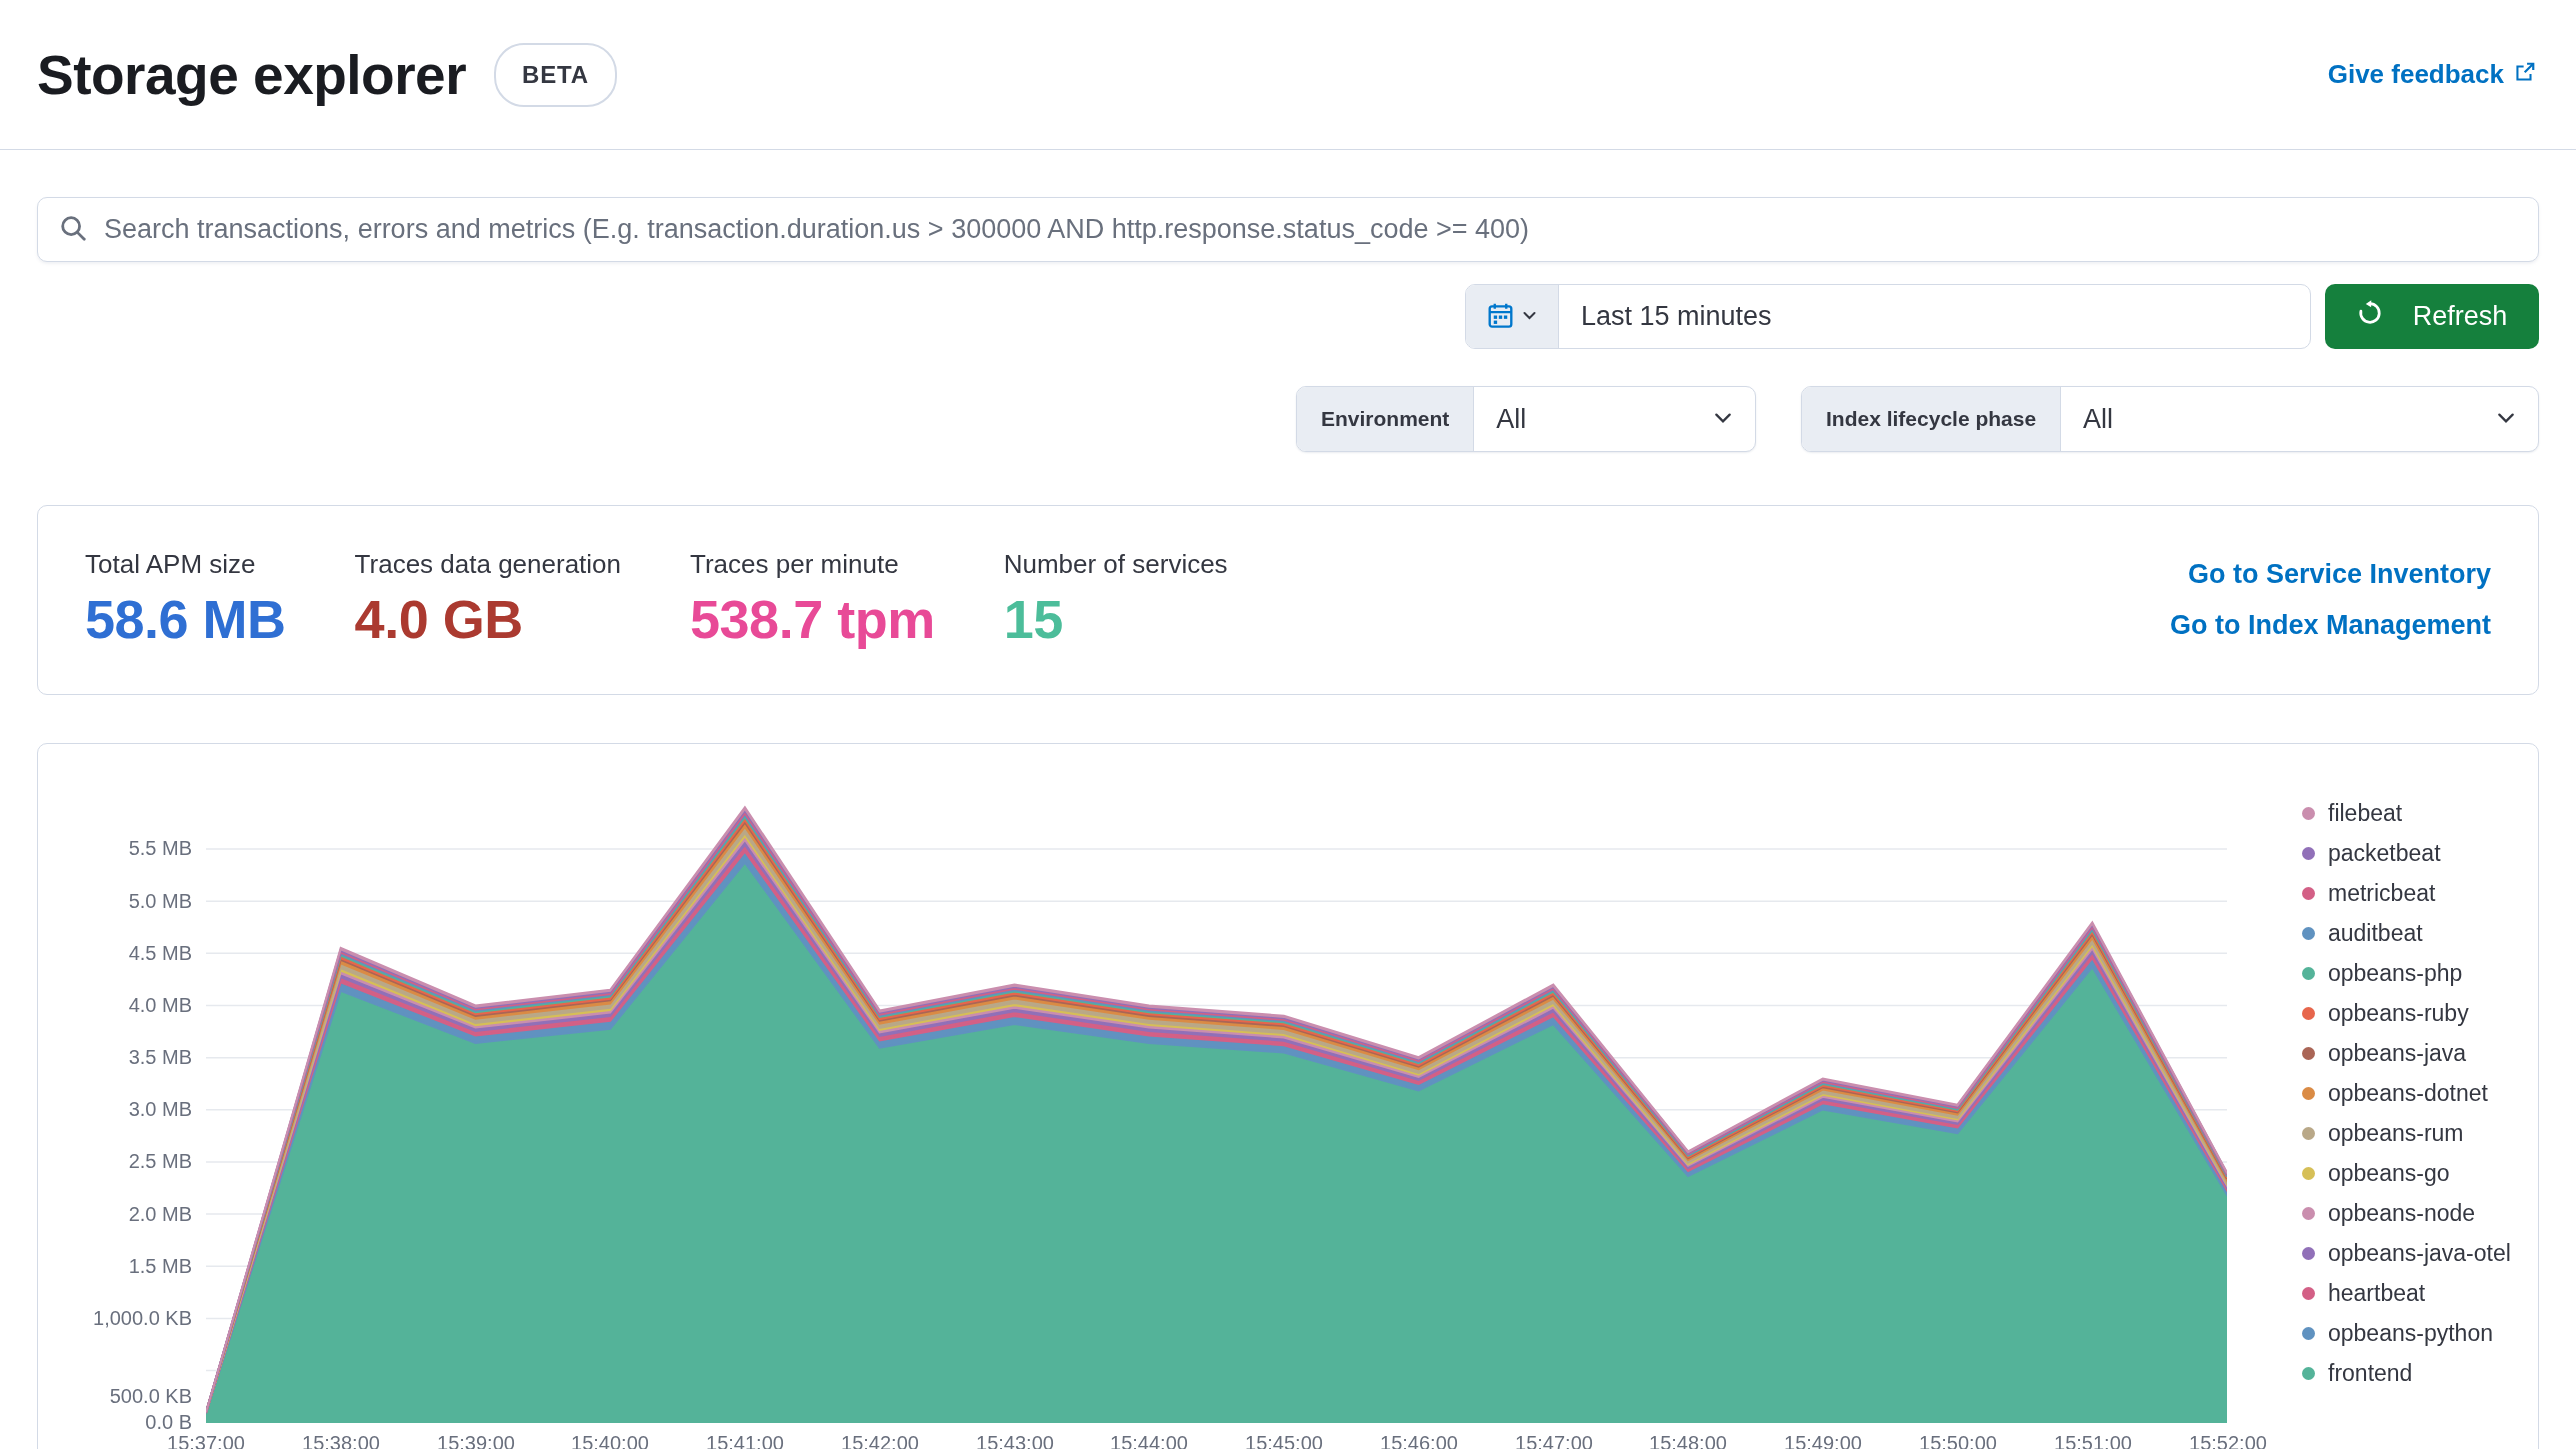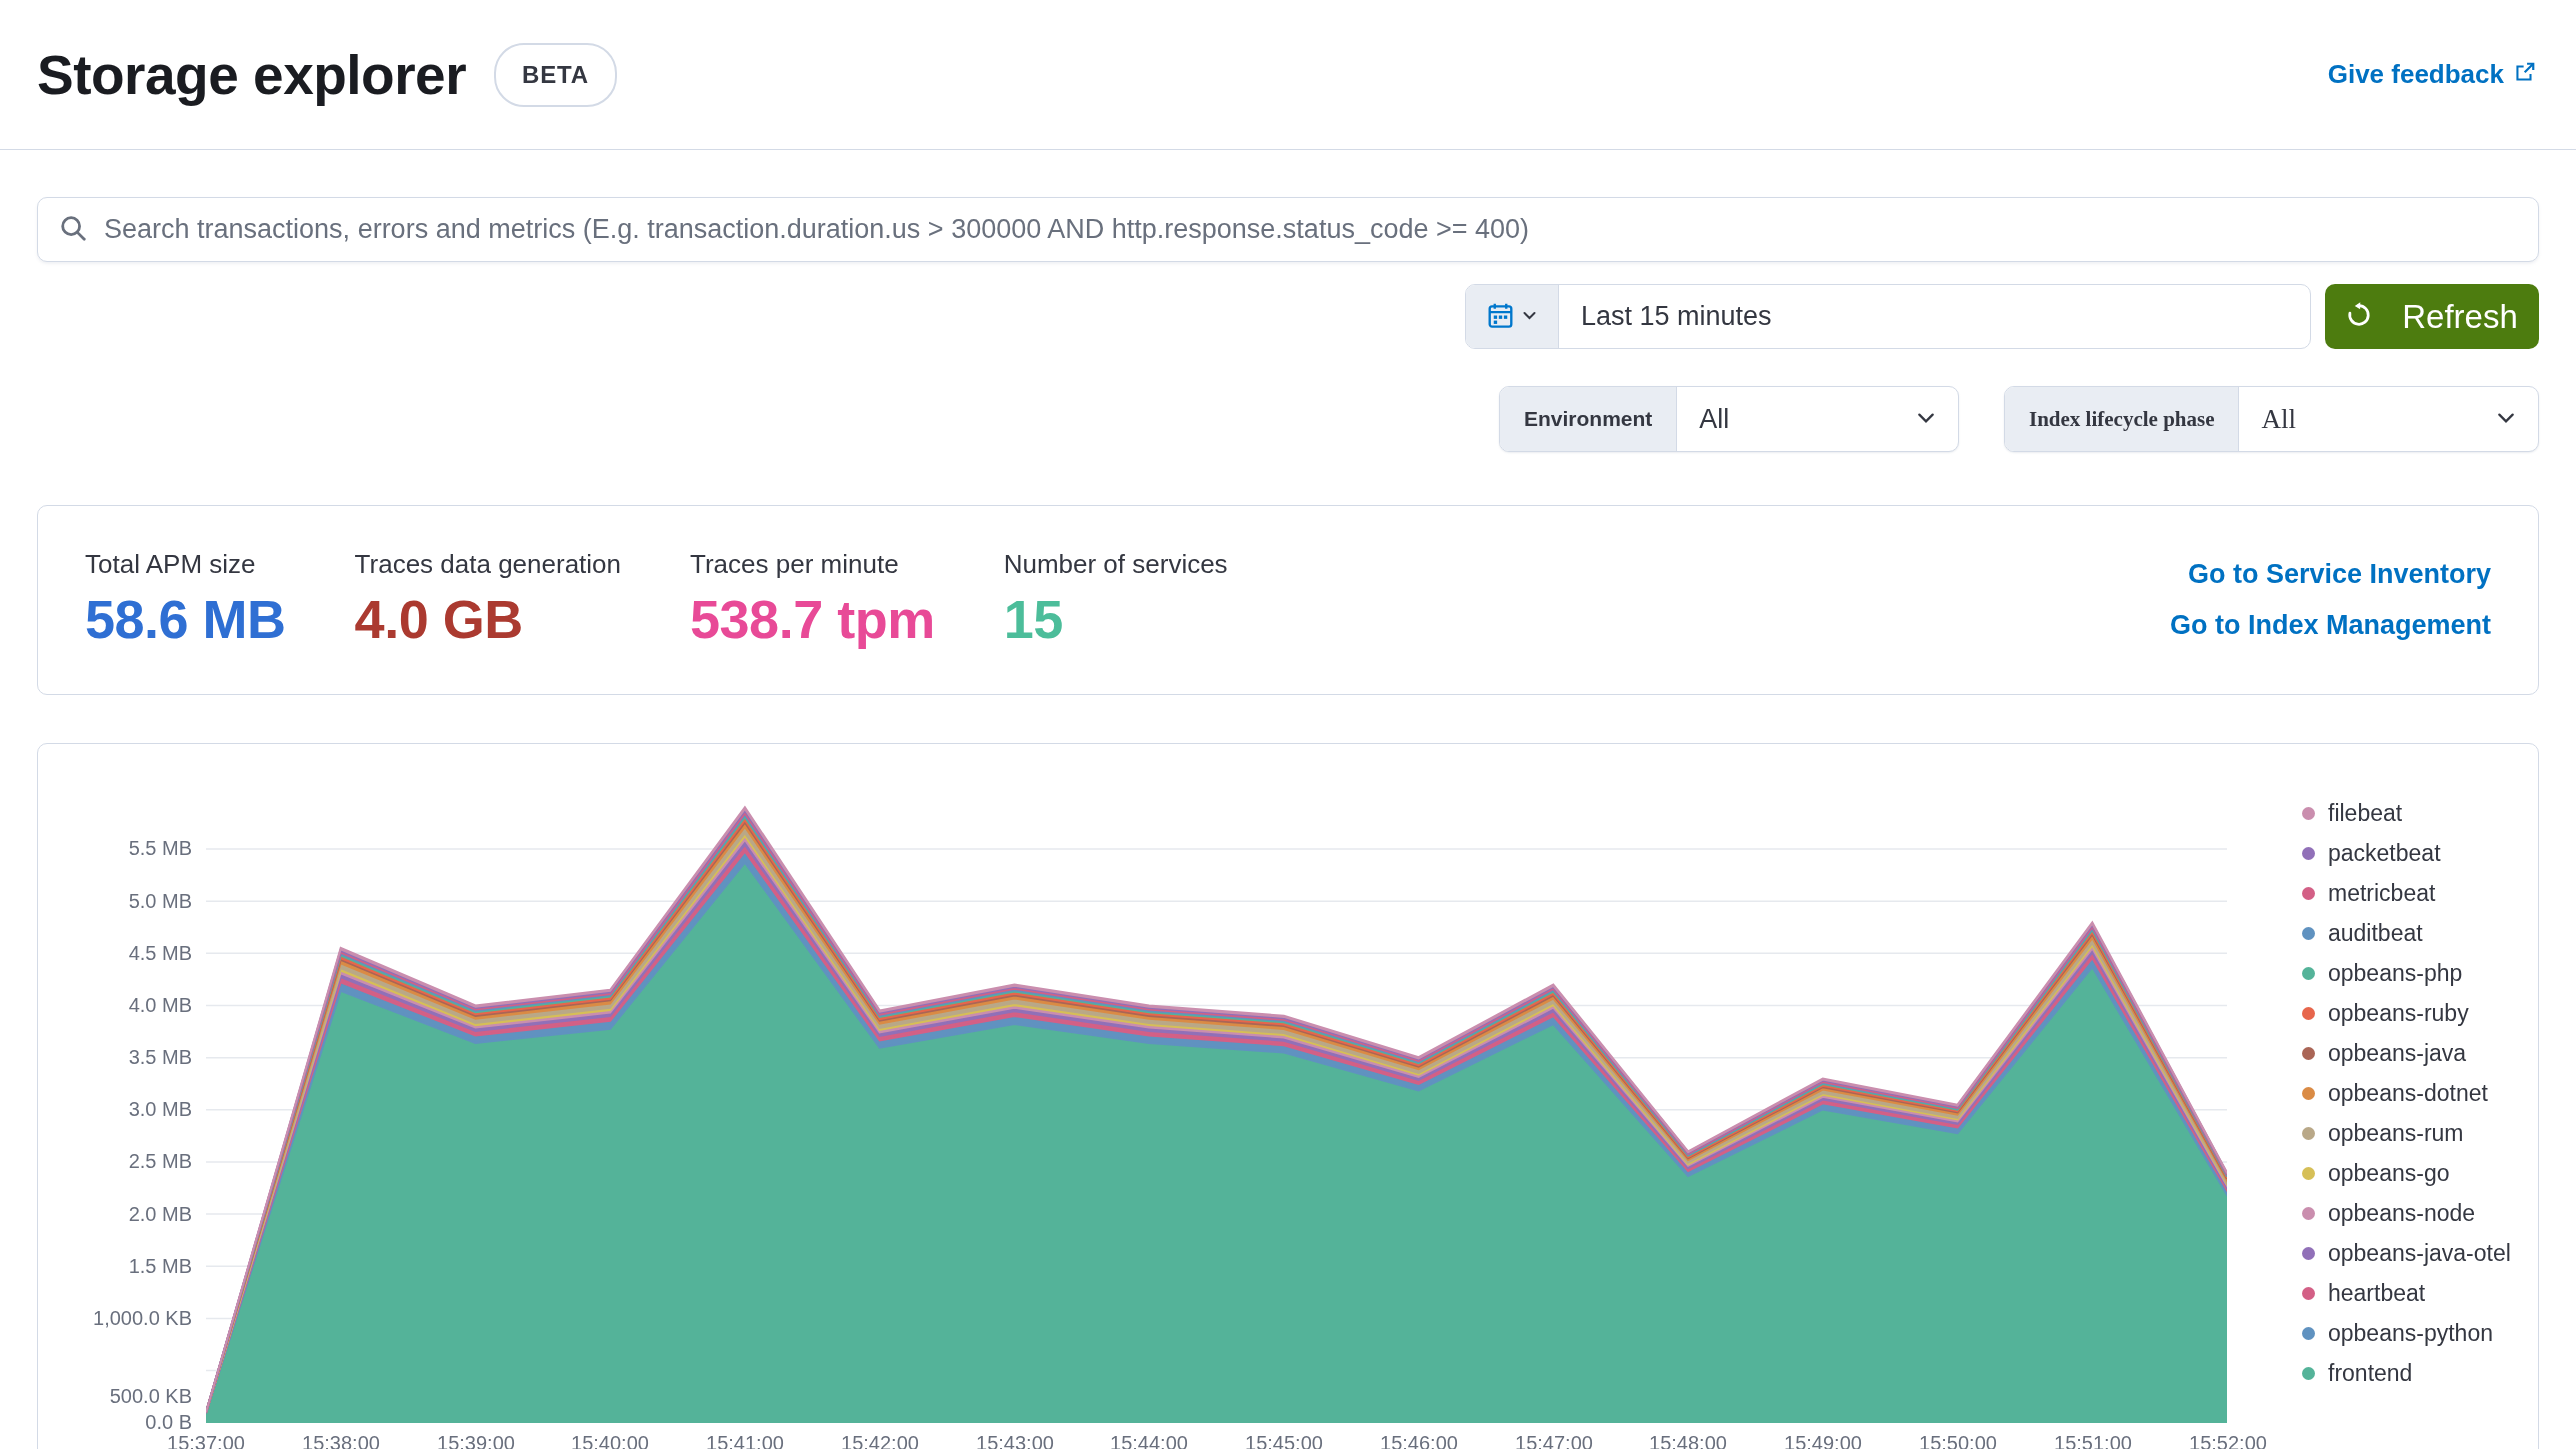--- a/index.html
+++ b/index.html
@@ -32,32 +32,32 @@
 
   .row { display:flex; justify-content:flex-end; align-items:center; }
   .date-row { margin-top:22px; gap:14px; }
   .date-picker { display:flex; height:65px; border:1px solid #d3dae6; border-radius:10px;
     overflow:hidden; width:846px; background:#fff; }
   .quick-select { display:flex; align-items:center; justify-content:center; gap:8px; width:93px;
     background:#e9edf3; border:none; border-right:1px solid #d3dae6; cursor:pointer; }
   .date-value { display:flex; align-items:center; padding-left:22px; font-size:27px;
     color:#343741; flex:1; cursor:pointer; }
   .refresh-btn { display:flex; align-items:center; justify-content:center; gap:30px; width:214px;
-    height:65px; background:#4d7c0f; color:#fff; border:none; border-radius:10px;
-    font-size:33px; font-weight:500; font-family:inherit; cursor:pointer; }
+    height:65px; background:#15803d; color:#fff; border:none; border-radius:10px;
+    font-size:27px; font-weight:500; font-family:inherit; cursor:pointer; }
 
   .filter-row { margin-top:37px; gap:45px; }
   .form-group { display:flex; height:66px; border:1px solid #d3dae6; border-radius:10px;
     overflow:hidden; background:#fff; box-shadow:0 1px 2px rgba(152,162,179,0.2); }
   .prepend { display:flex; align-items:center; padding:0 24px; background:#e9edf3;
     font-size:21px; font-weight:600; color:#343741; border-right:1px solid #d3dae6; white-space:nowrap; }
   .select { display:flex; align-items:center; justify-content:space-between; padding:0 22px;
     font-size:27px; color:#343741; cursor:pointer; flex:1; }
   .env-group { width:460px; }
-  .ilm-group { width:535px;font-family:Liberation Serif, serif; }
+  .ilm-group { width:738px; }
 
   
   .stats-panel { margin-top:53px; border:1px solid #d3dae6; border-radius:10px;
     padding:43px 47px 44px; display:flex; justify-content:space-between; }
   .stats { display:flex; gap:69px; }
   .stat-label { font-size:26px; color:#343741; line-height:30px; }
   .stat-value { font-size:54px; font-weight:700; margin-top:10px; letter-spacing:-0.5px; line-height:61px; }
   .stat-links { display:flex; flex-direction:column; align-items:flex-end; justify-content:center; gap:20px; }
   .stat-links a { color:#0071c2; font-size:27px; font-weight:600; text-decoration:none; cursor:pointer; }
 

